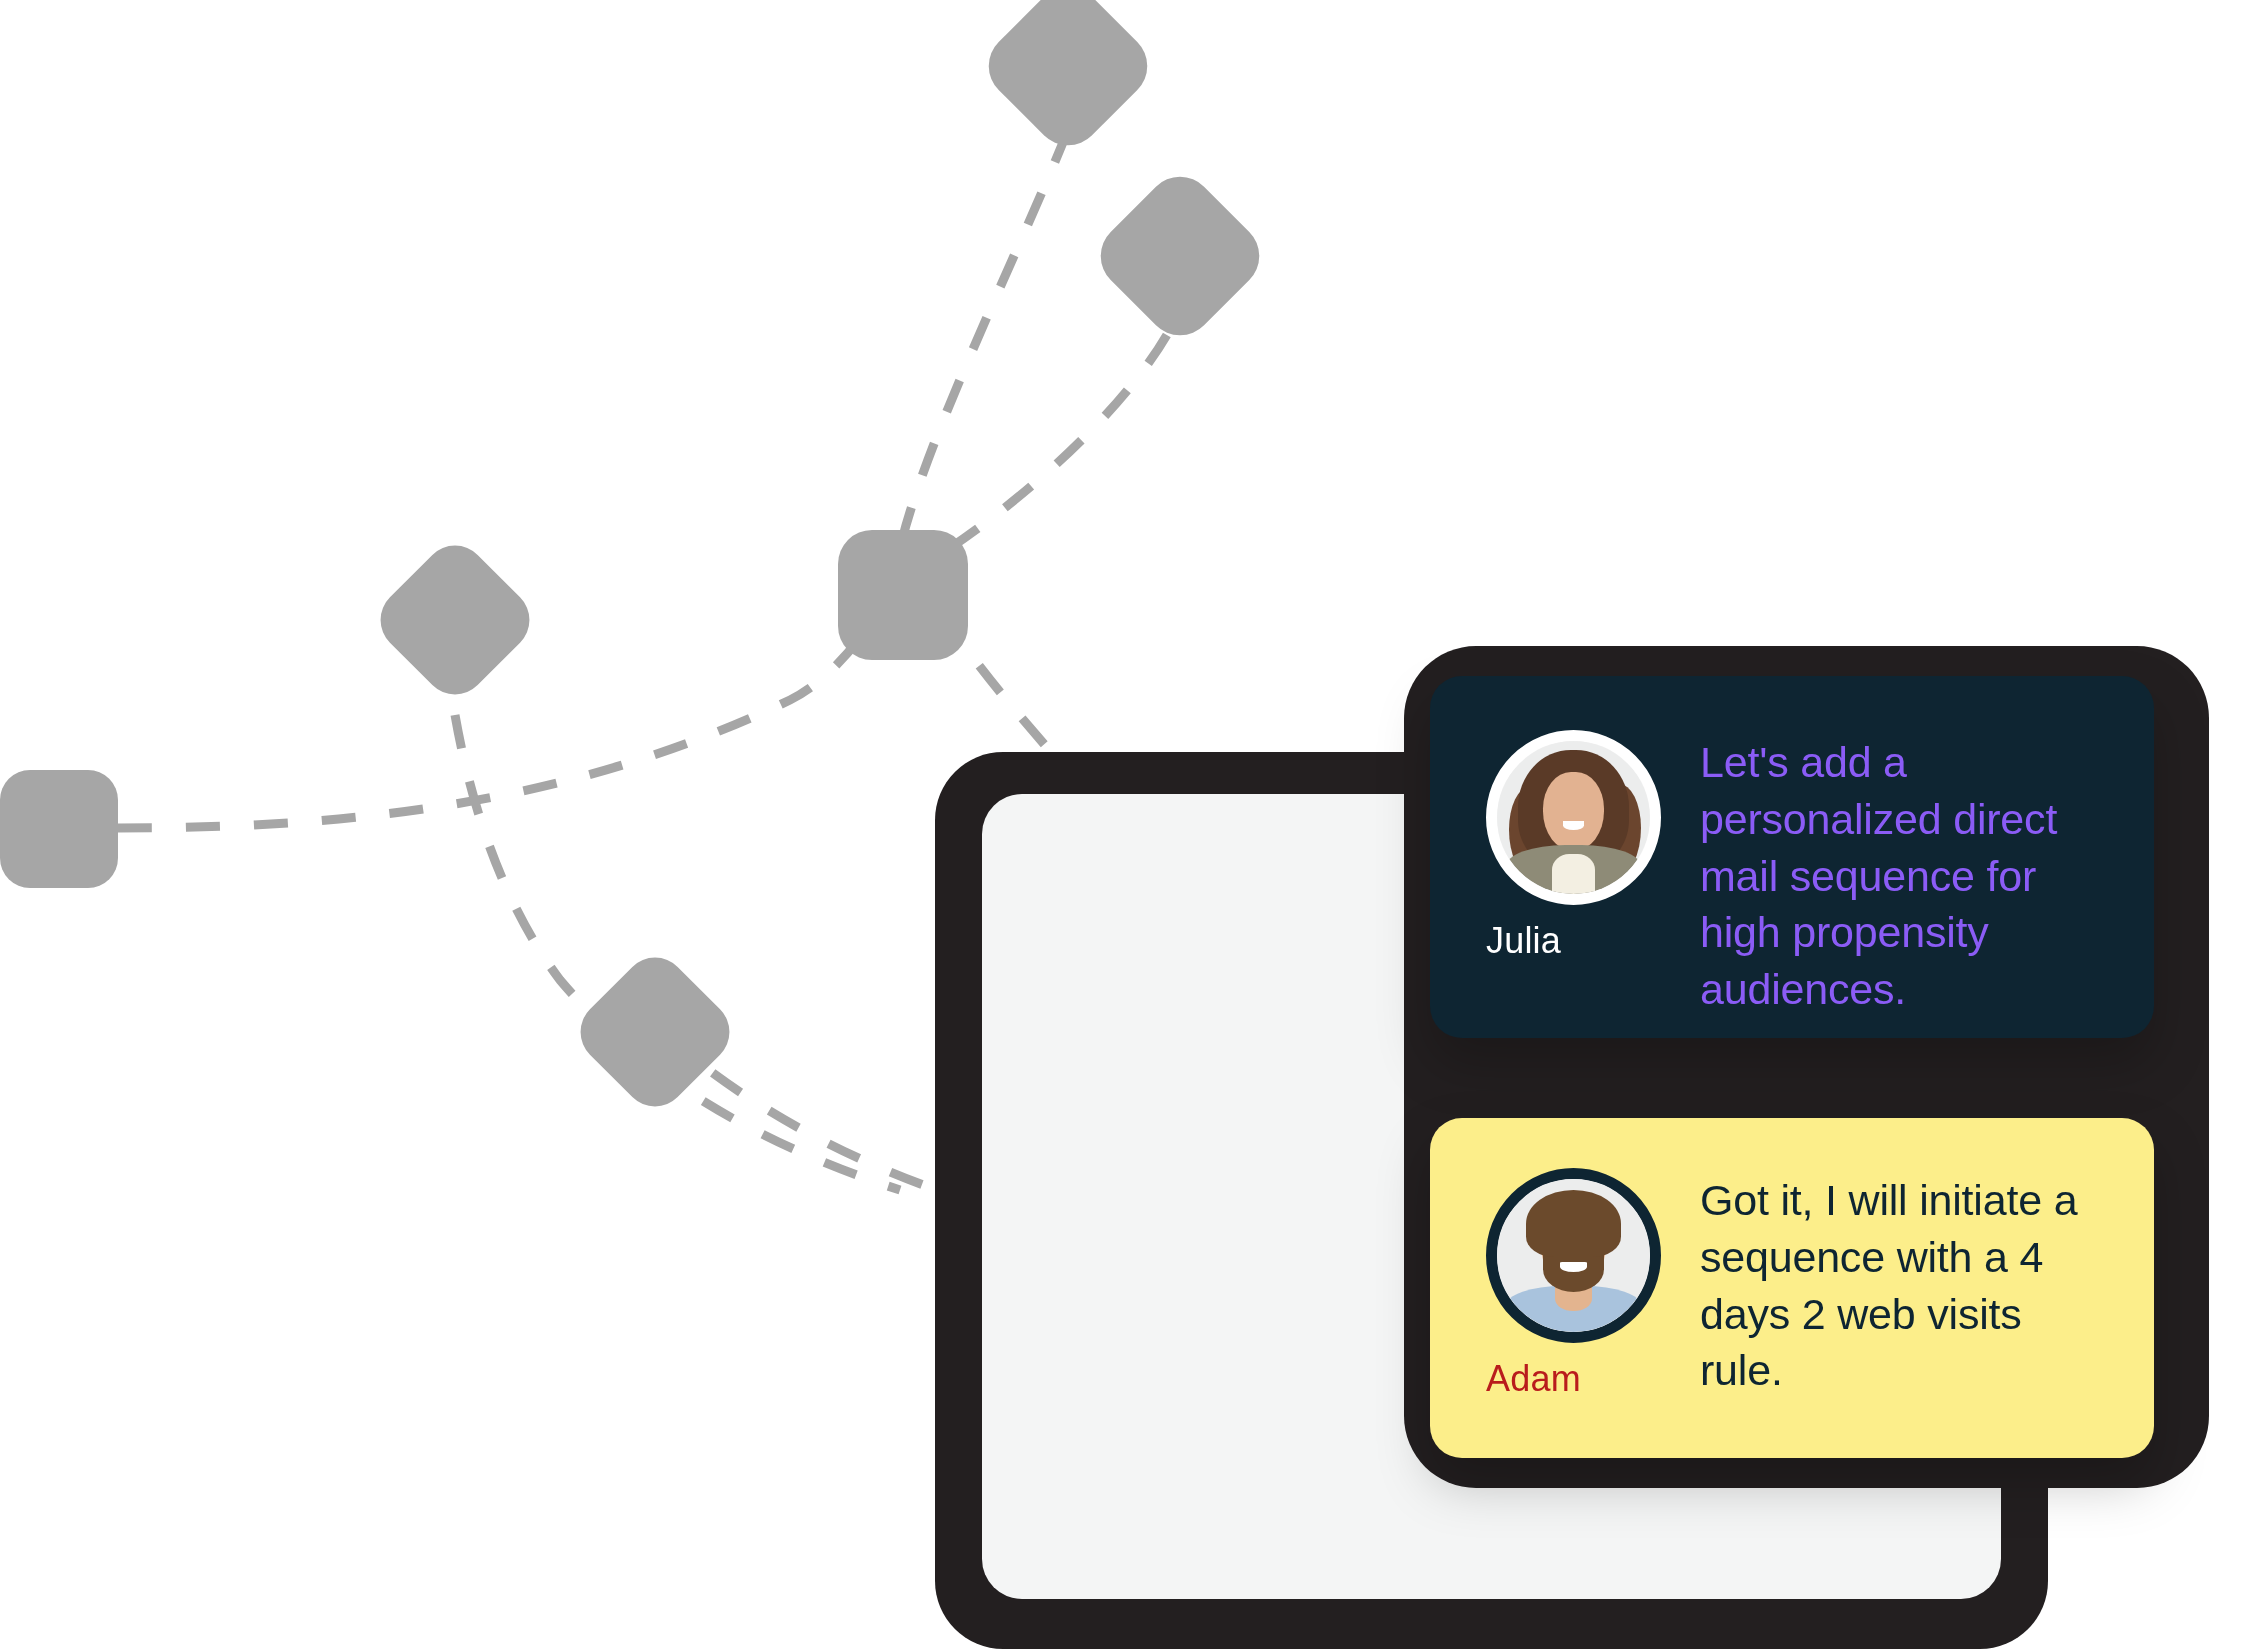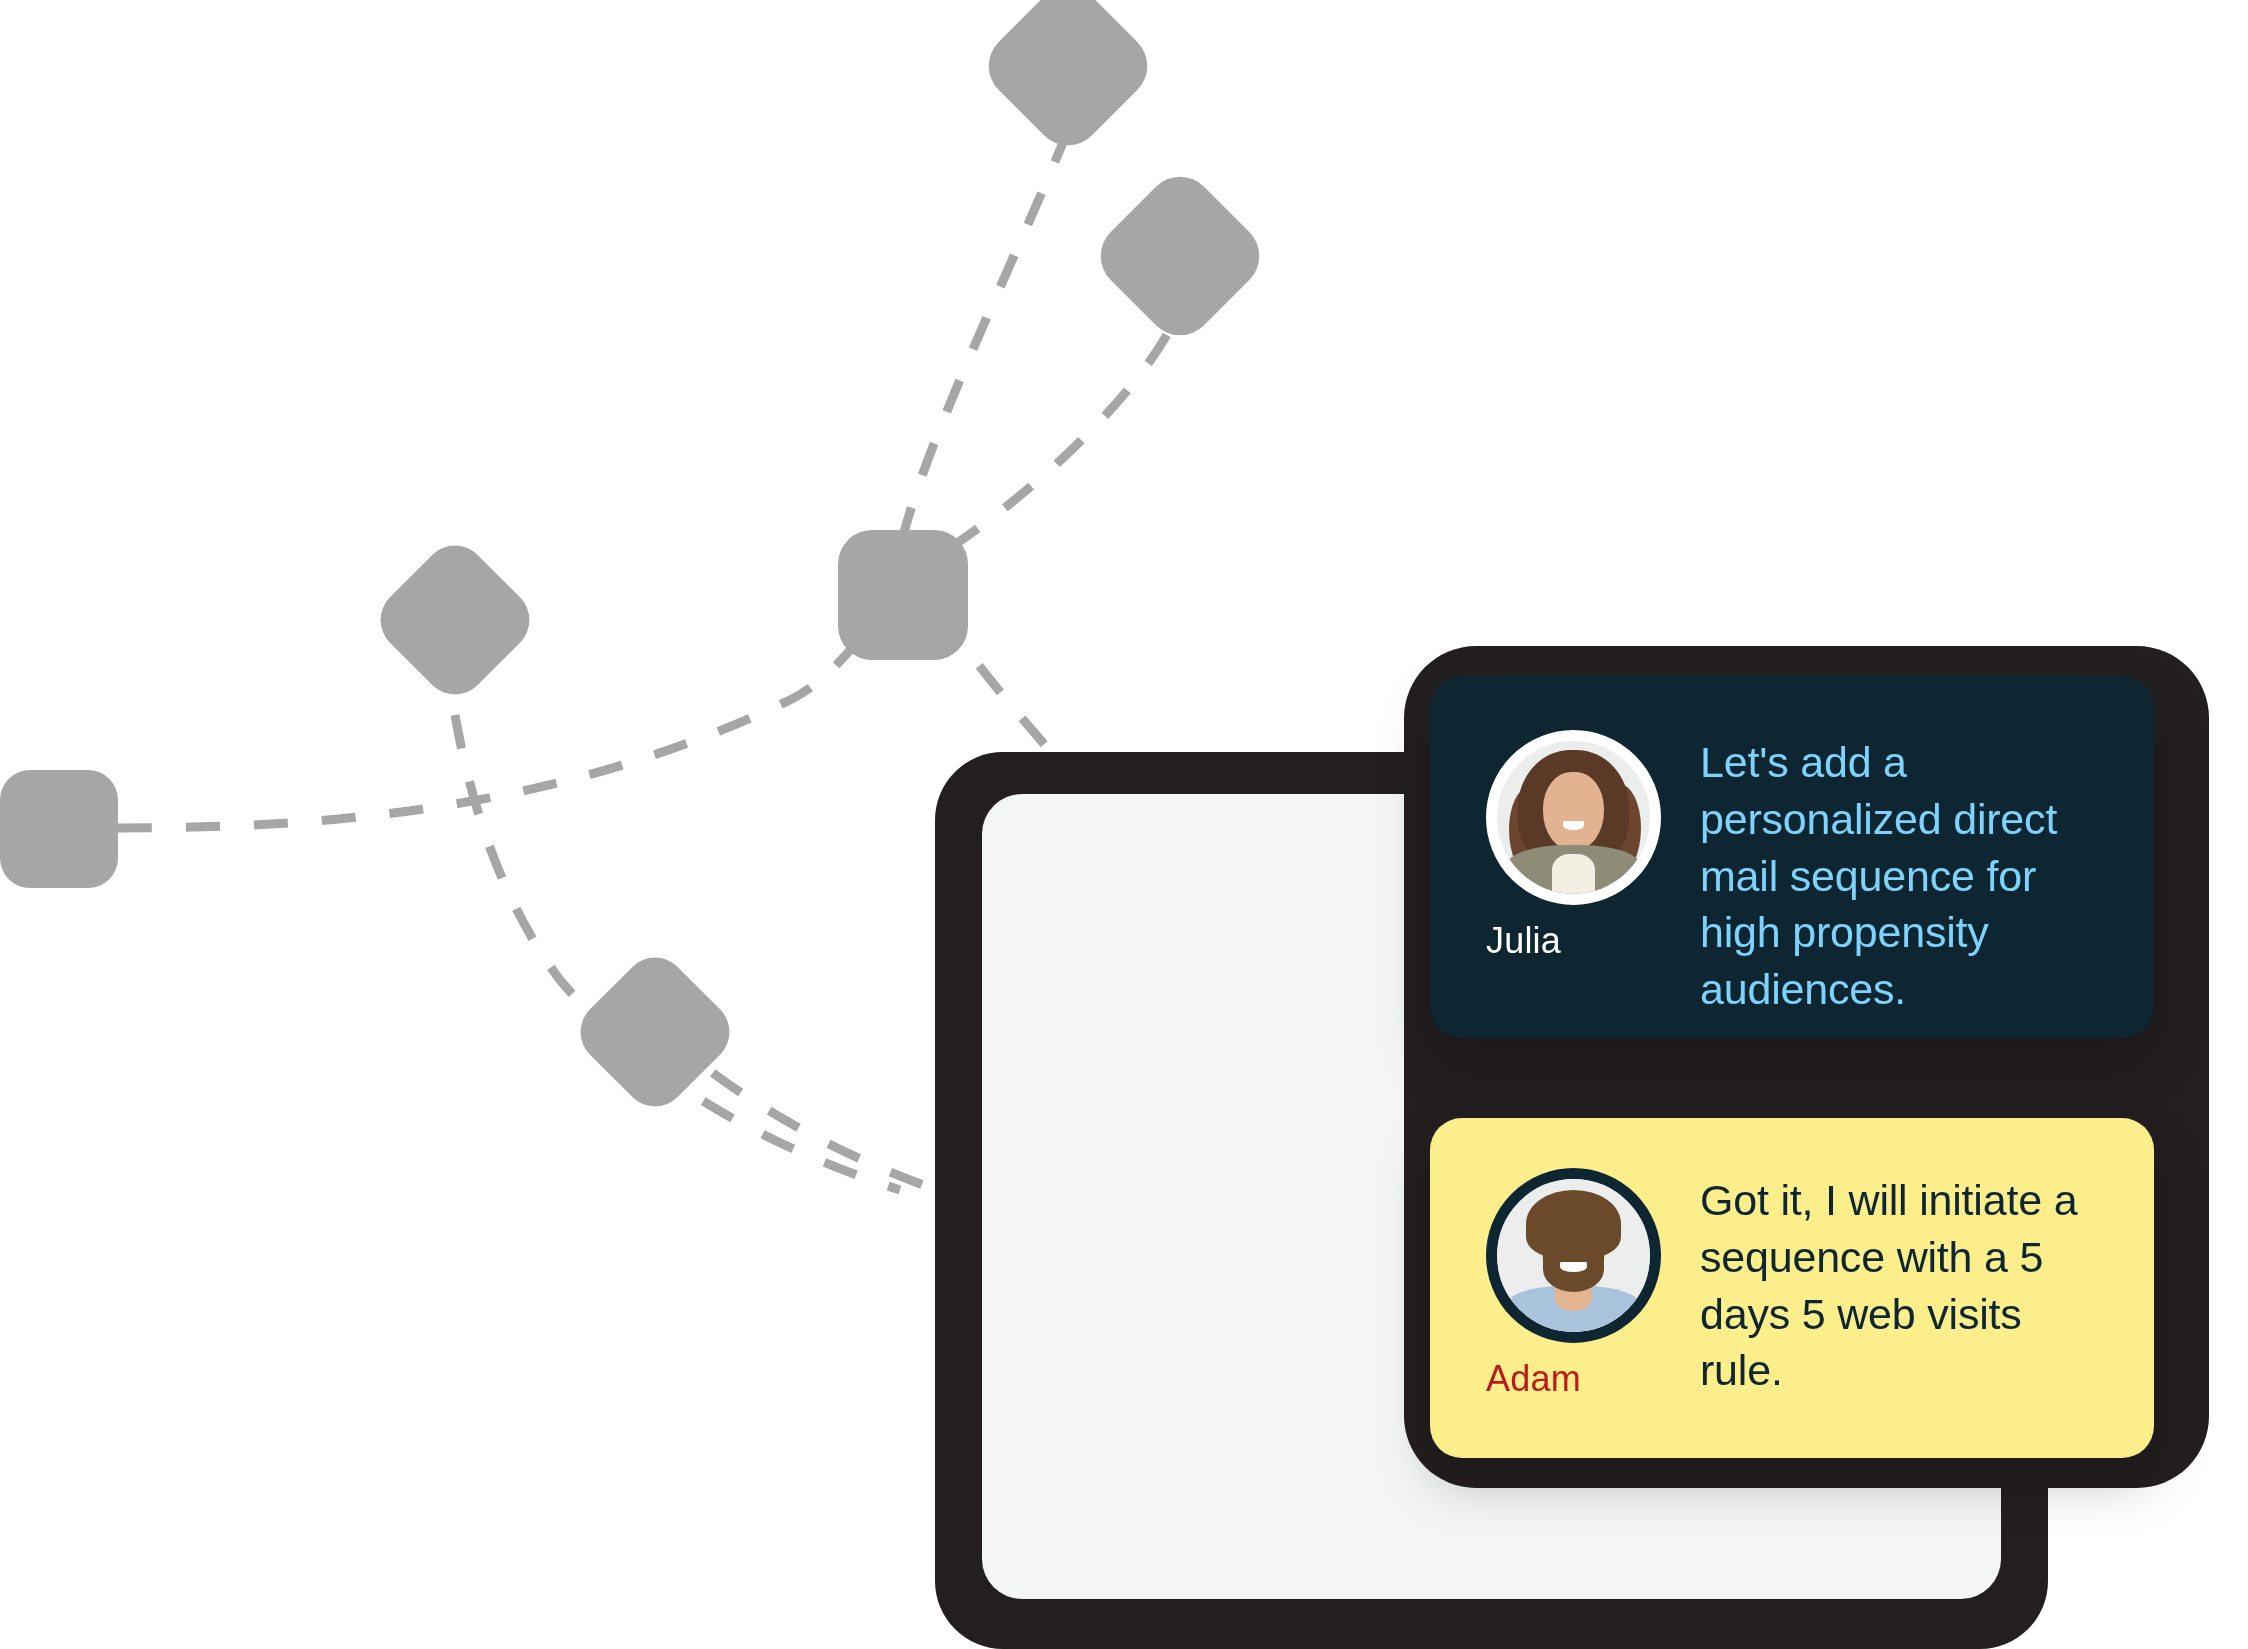--- a/index.html
+++ b/index.html
@@ -124,21 +124,21 @@
   #name-adam  { color: #b91c1c; }
 
   .bubble-text {
     flex: 1;
     font-size: 43px;
     line-height: 1.32;
     letter-spacing: -0.2px;
     padding-left: 28px;
     padding-top: 4px;
   }
-  #text-julia { color: #7dd3fc; }
+  #text-julia { color: #8b5cf6; }
   #text-adam  { color: #0e2532; }
 
   
   .portrait { position: absolute; inset: 0; overflow: hidden; border-radius: 50%; }
   .p-bg { position: absolute; inset: 0; background: #eceded; }
 
   
   .j-hair {
     position: absolute; left: 14%; top: 6%; width: 72%; height: 78%;
     background: #5a3a27; border-radius: 48% 48% 42% 42%;
@@ -277,16 +277,16 @@
           <div class="a-body"></div>
           <div class="a-collar"></div>
           <div class="a-face"></div>
           <div class="a-beard"></div>
           <div class="a-smile"></div>
           <div class="a-hair"></div>
         </div>
       </div>
       <div class="speaker-name" id="name-adam">Adam</div>
     </div>
-    <div class="bubble-text" id="text-adam">Got it, I will initiate a sequence with a 5 days 5 web visits rule.</div>
+    <div class="bubble-text" id="text-adam">Got it, I will initiate a sequence with a 4 days 2 web visits rule.</div>
   </div>
 
 </div>
 
 </body></html>

